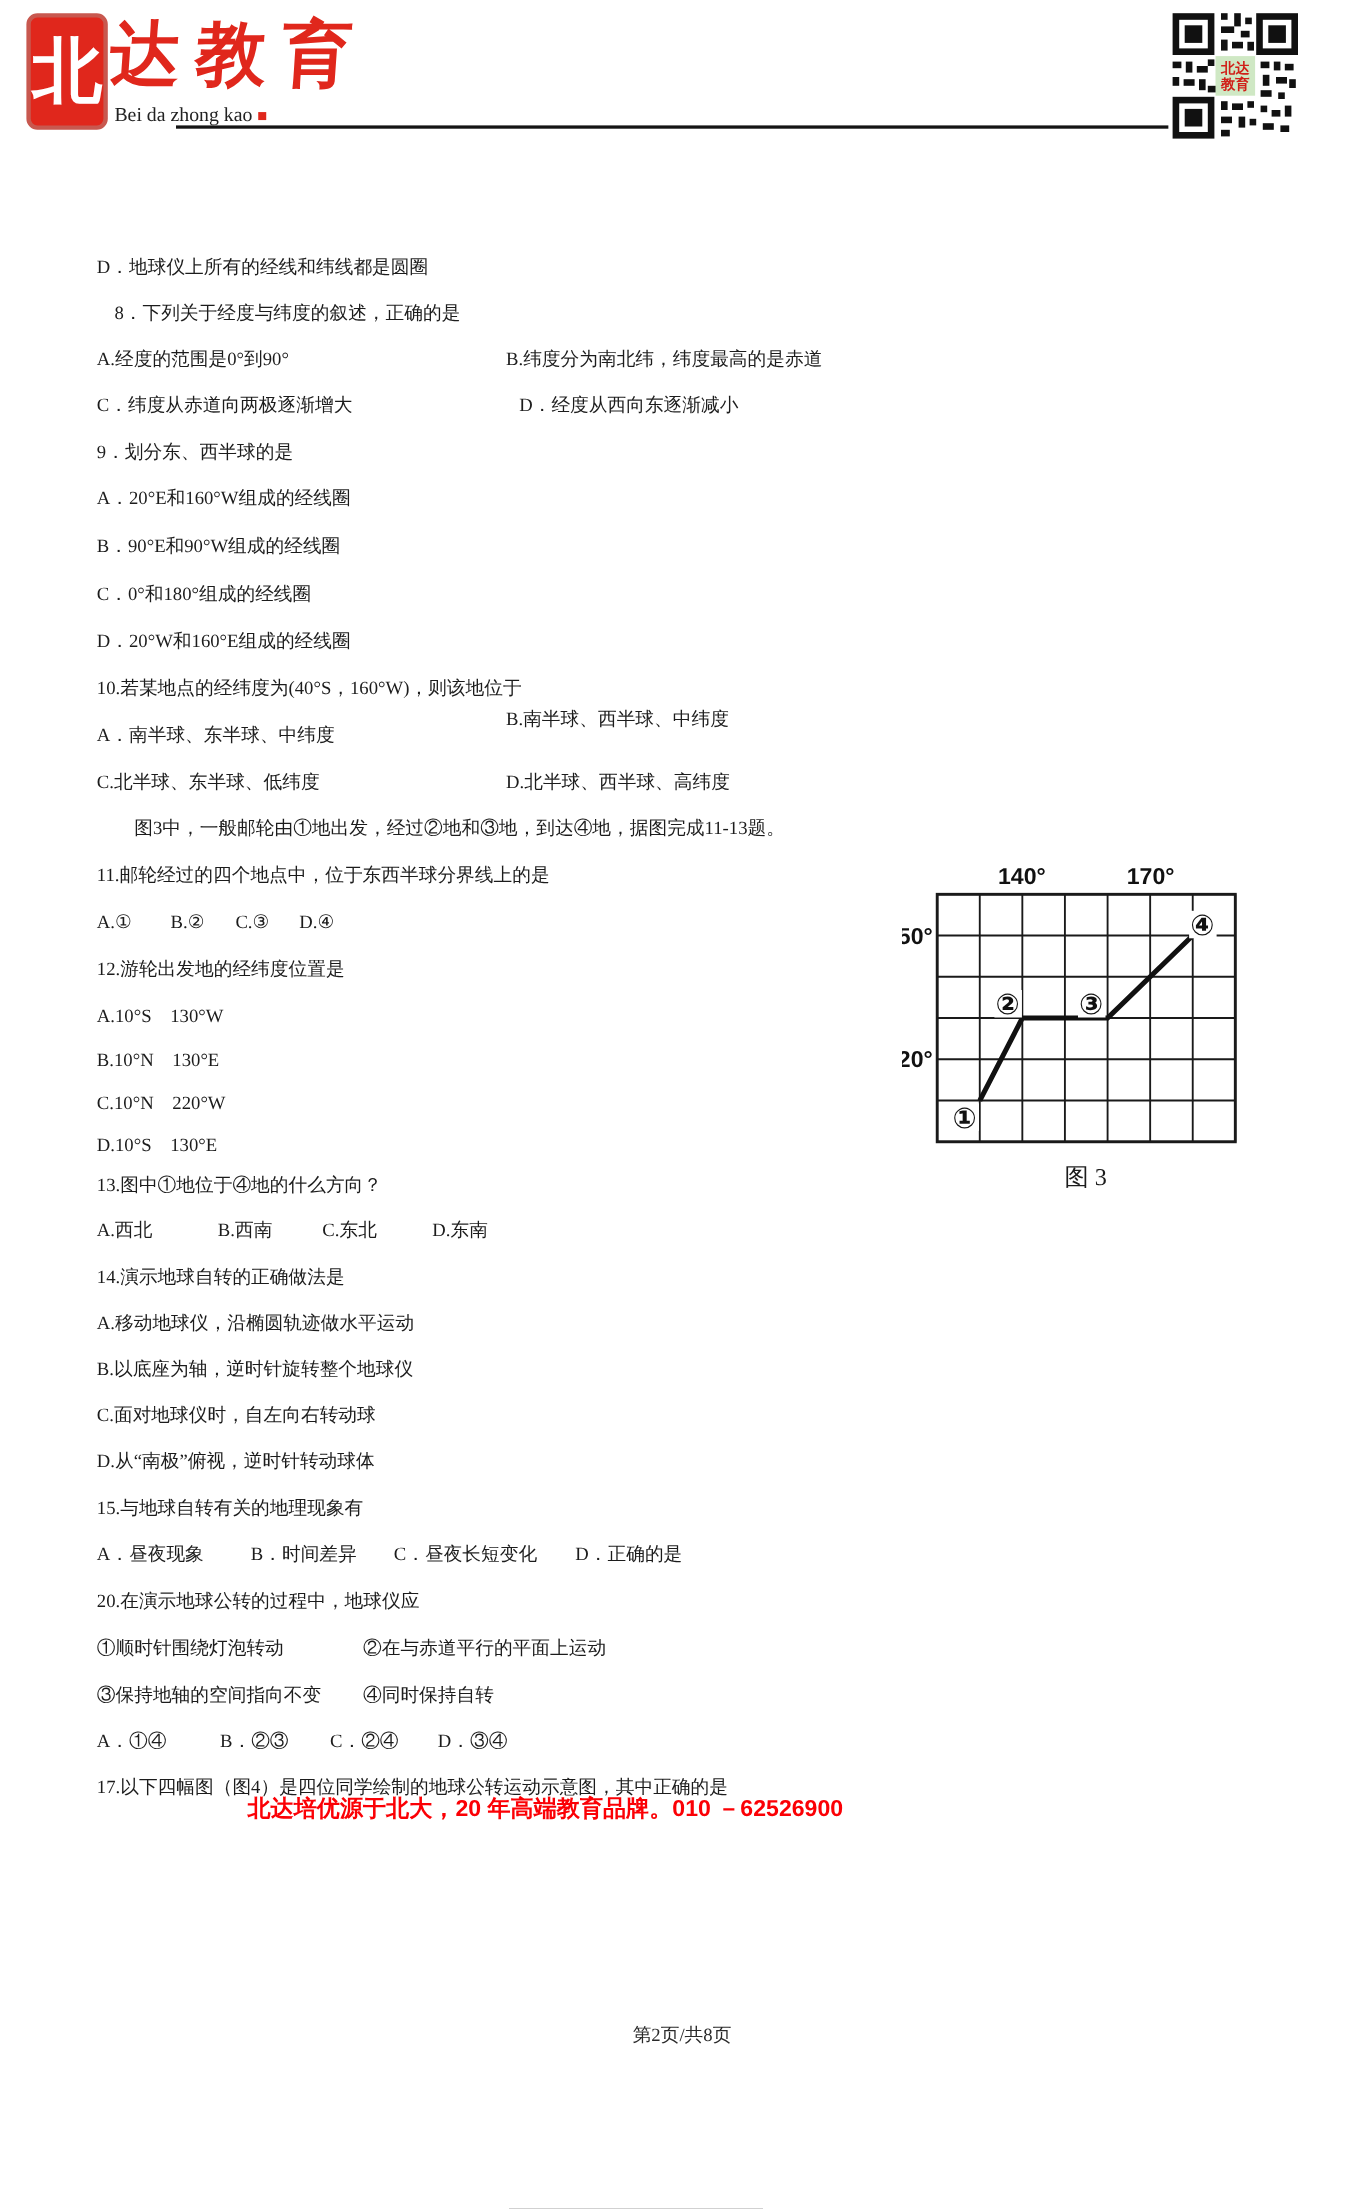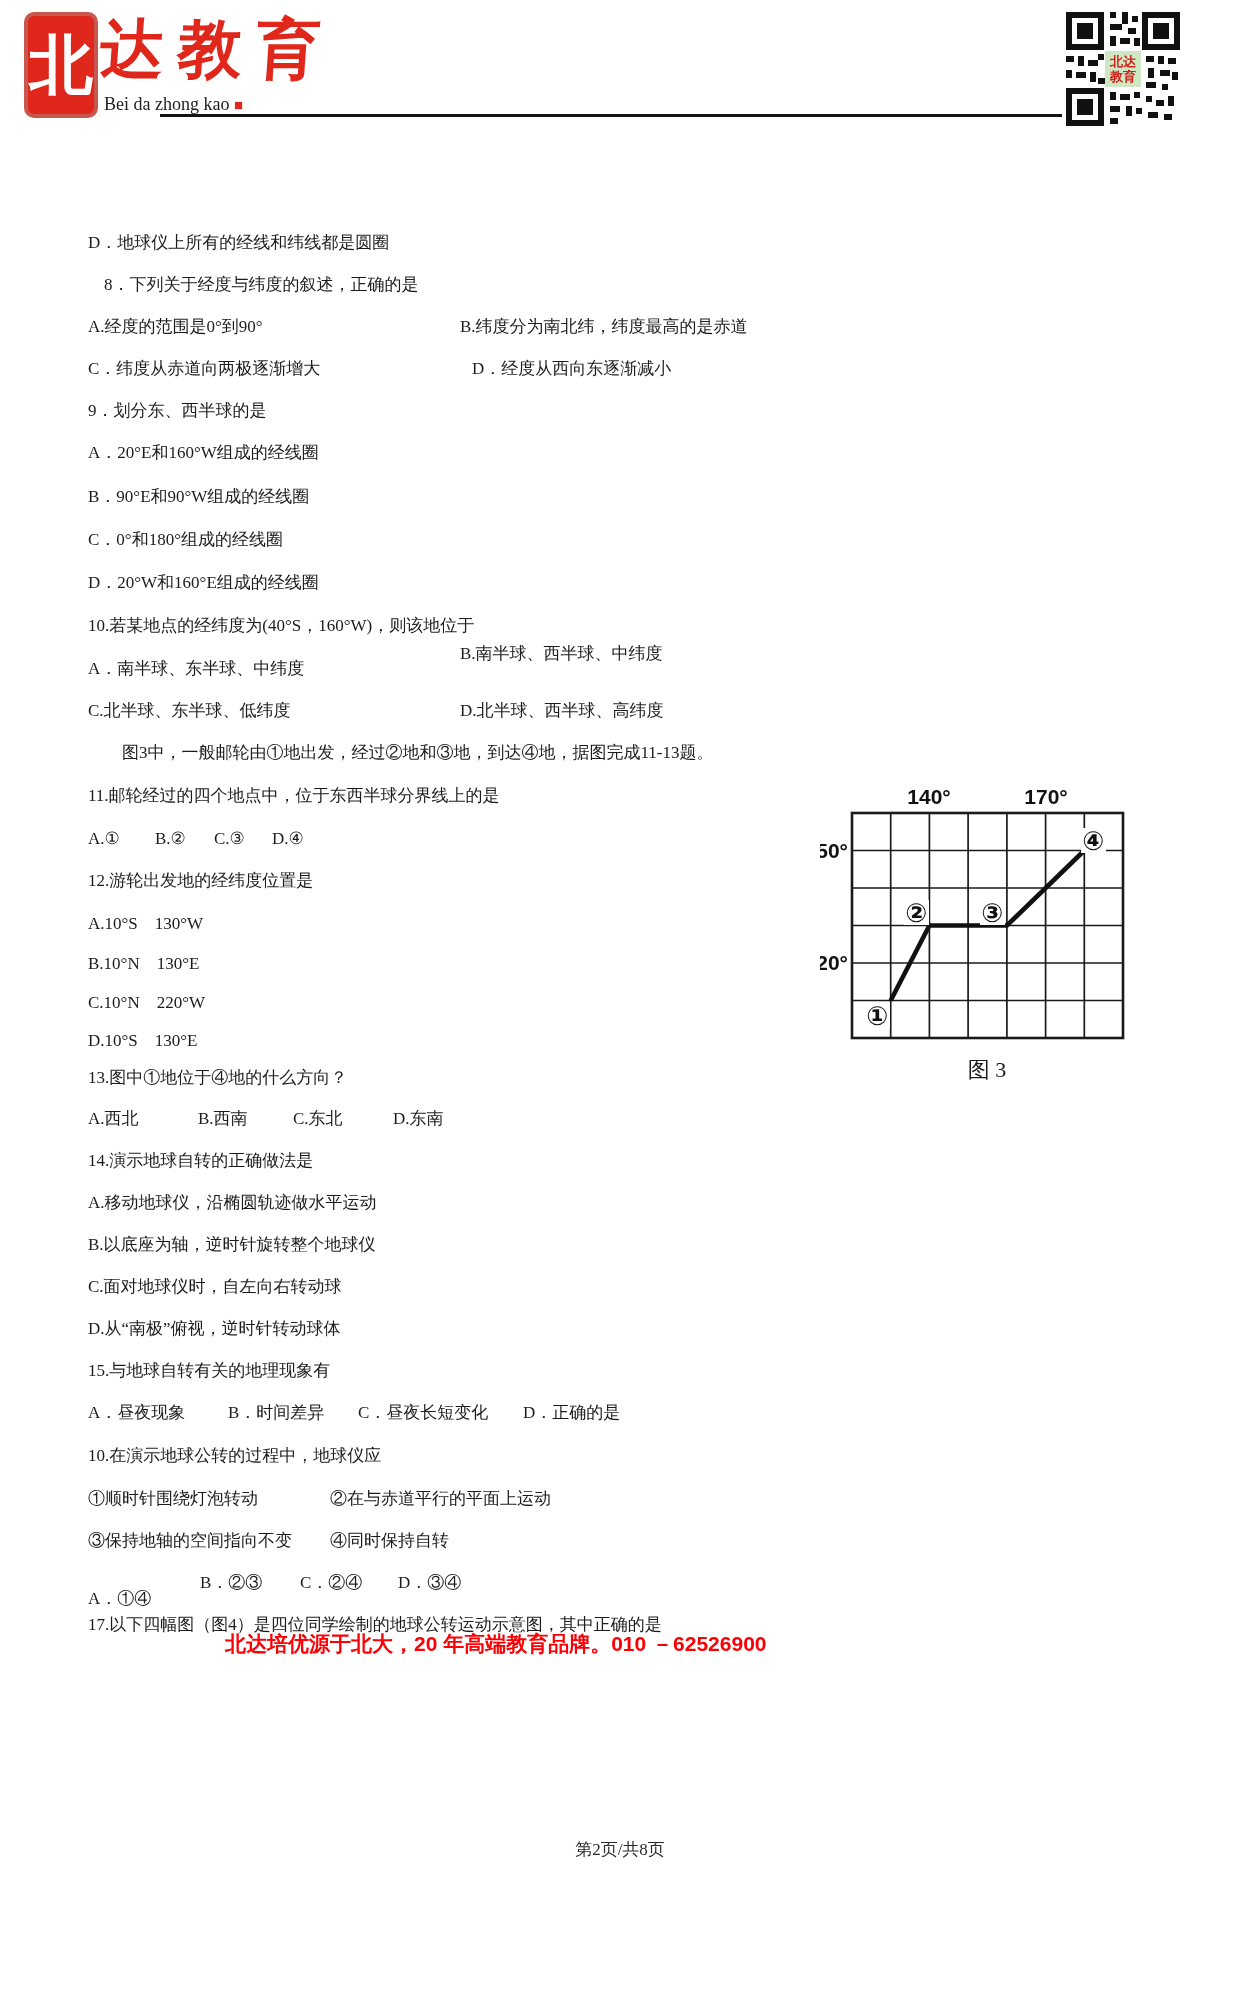--- a/index.html
+++ b/index.html
@@ -156,26 +156,26 @@
       <div class="bodyline" style="left: 88px; top: 1148px;">14.演示地球自转的正确做法是</div>
       <div class="bodyline" style="left: 88px; top: 1190px;">A.移动地球仪，沿椭圆轨迹做水平运动</div>
       <div class="bodyline" style="left: 88px; top: 1232px;">B.以底座为轴，逆时针旋转整个地球仪</div>
       <div class="bodyline" style="left: 88px; top: 1274px;">C.面对地球仪时，自左向右转动球</div>
       <div class="bodyline" style="left: 88px; top: 1316px;">D.从“南极”俯视，逆时针转动球体</div>
       <div class="bodyline" style="left: 88px; top: 1358px;">15.与地球自转有关的地理现象有</div>
       <div class="bodyline" style="left: 88px; top: 1400px;">A．昼夜现象</div>
       <div class="bodyline" style="left: 228px; top: 1400px;">B．时间差异</div>
       <div class="bodyline" style="left: 358px; top: 1400px;">C．昼夜长短变化</div>
       <div class="bodyline" style="left: 523px; top: 1400px;">D．正确的是</div>
-      <div class="bodyline" style="left: 88px; top: 1443px;">10.在演示地球公转的过程中，地球仪应</div>
+      <div class="bodyline" style="left: 88px; top: 1443px;">20.在演示地球公转的过程中，地球仪应</div>
       <div class="bodyline" style="left: 88px; top: 1486px;">①顺时针围绕灯泡转动</div>
       <div class="bodyline" style="left: 330px; top: 1486px;">②在与赤道平行的平面上运动</div>
       <div class="bodyline" style="left: 88px; top: 1528px;">③保持地轴的空间指向不变</div>
       <div class="bodyline" style="left: 330px; top: 1528px;">④同时保持自转</div>
-      <div class="bodyline" style="left: 88px; top: 1570px; margin-top: 16px;">A．①④</div>
+      <div class="bodyline" style="left: 88px; top: 1570px;">A．①④</div>
       <div class="bodyline" style="left: 200px; top: 1570px;">B．②③</div>
       <div class="bodyline" style="left: 300px; top: 1570px;">C．②④</div>
       <div class="bodyline" style="left: 398px; top: 1570px;">D．③④</div>
       <div class="bodyline" style="left: 88px; top: 1612px;">17.以下四幅图（图4）是四位同学绘制的地球公转运动示意图，其中正确的是</div>
     </div>
 
   <svg class="fig3" width="320" height="310" viewBox="0 0 320 310">
 
     <g stroke="#1a1a1a" stroke-width="1.7">
       <line x1="32" y1="35" x2="32" y2="260"></line>

